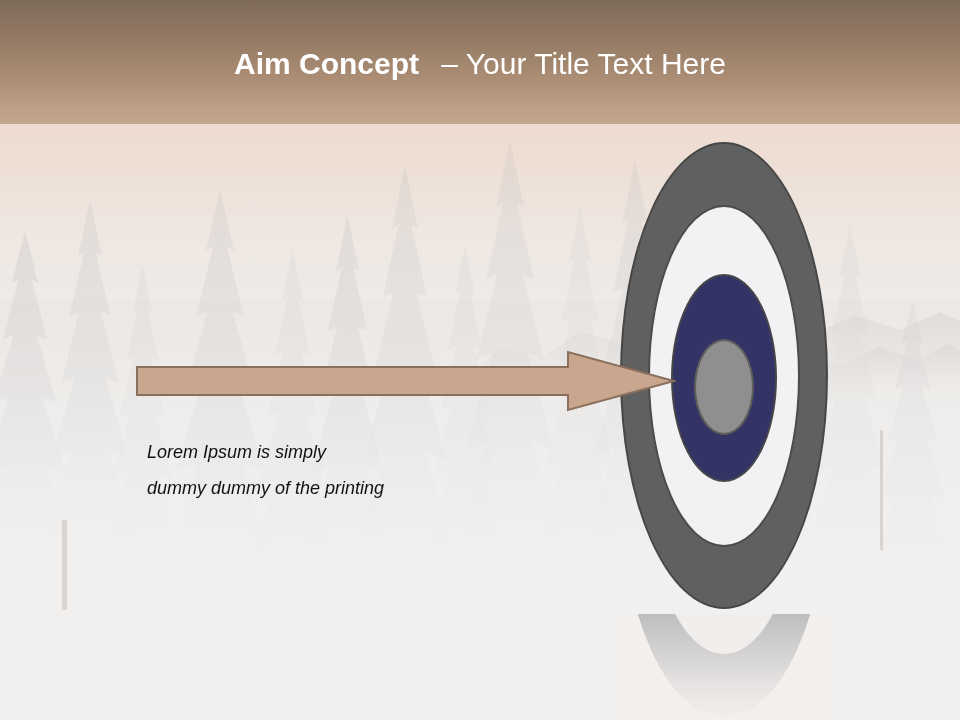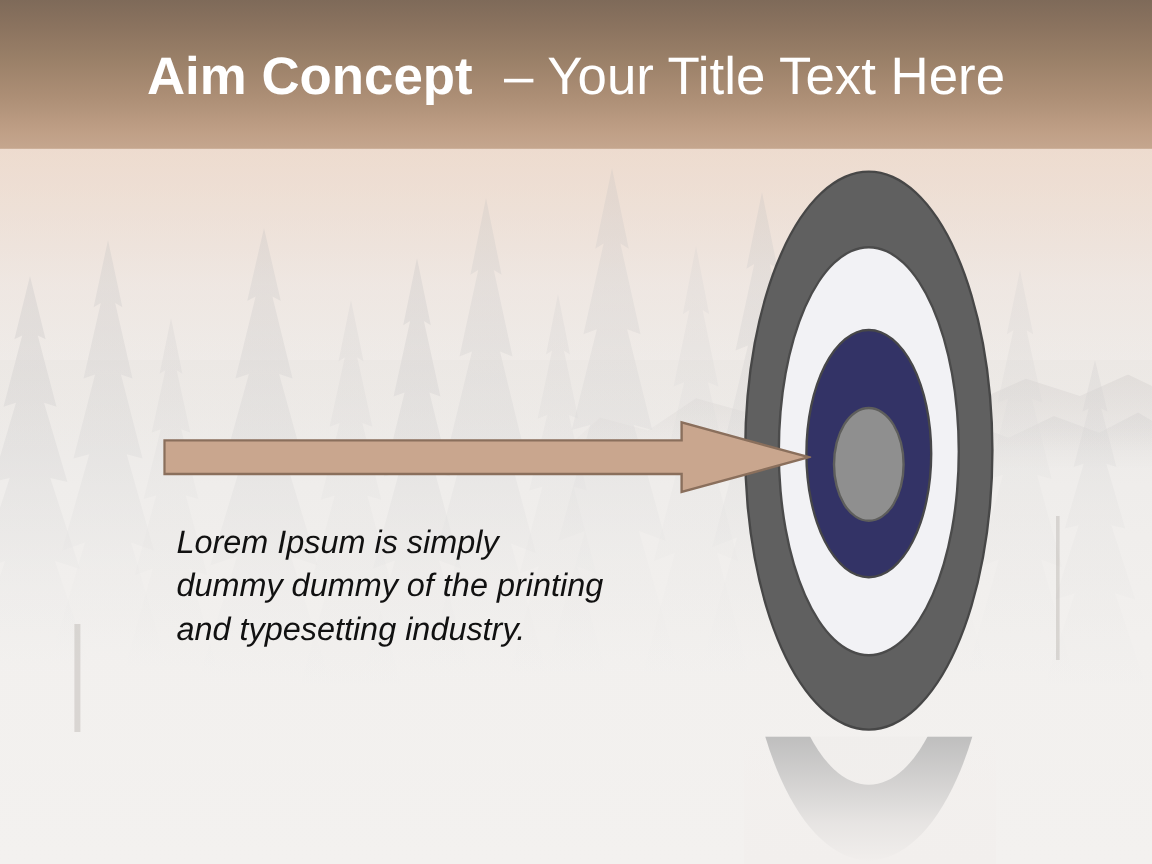--- a/index.html
+++ b/index.html
@@ -103,21 +103,21 @@
         #ad8f76 66%,
         #bf9f86 88%,
         #c5a68e 100%);
   }
   .header-title {
     position: absolute;
     left: 0; top: 44px;
     width: 960px;
     text-align: center;
     color: #ffffff;
-    font-size: 44px;
+    font-size: 30px;
     line-height: 40px;
     font-family: "Liberation Sans Narrow", "Liberation Sans", sans-serif;
     letter-spacing: 0px;
     white-space: nowrap;
   }
   .header-title .t-strong {
     font-weight: bold;
     font-stretch: condensed;
   }
   .header-title .t-rest {
@@ -200,21 +200,21 @@
   }
   .arrow svg { display: block; }
 
   
   .body-text {
     position: absolute;
     left: 147px; top: 434px;
     width: 400px;
     color: #111111;
     font-style: italic;
-    font-size: 27px;
+    font-size: 18px;
     line-height: 36px;
     font-family: "Liberation Sans", sans-serif;
   }
   .body-text .line { display: block; white-space: nowrap; }
 </style>
 </head>
 <body>
 
 <div id="slide">
 
@@ -271,16 +271,15 @@
 
   <div class="arrow">
     <svg width="540" height="62" viewBox="0 0 540 62">
       <polygon points="1,17 432,17 432,2 538,31 432,60 432,45 1,45" fill="#c9a68e" stroke="#8a6f5c" stroke-width="2" stroke-linejoin="miter"></polygon>
     </svg>
   </div>
 
   <div class="body-text">
     <span class="line">Lorem Ipsum is simply</span>
     <span class="line">dummy dummy of the printing</span>
-    <span class="line">and typesetting industry.</span>
   </div>
 
 </div>
 
 </body></html>

